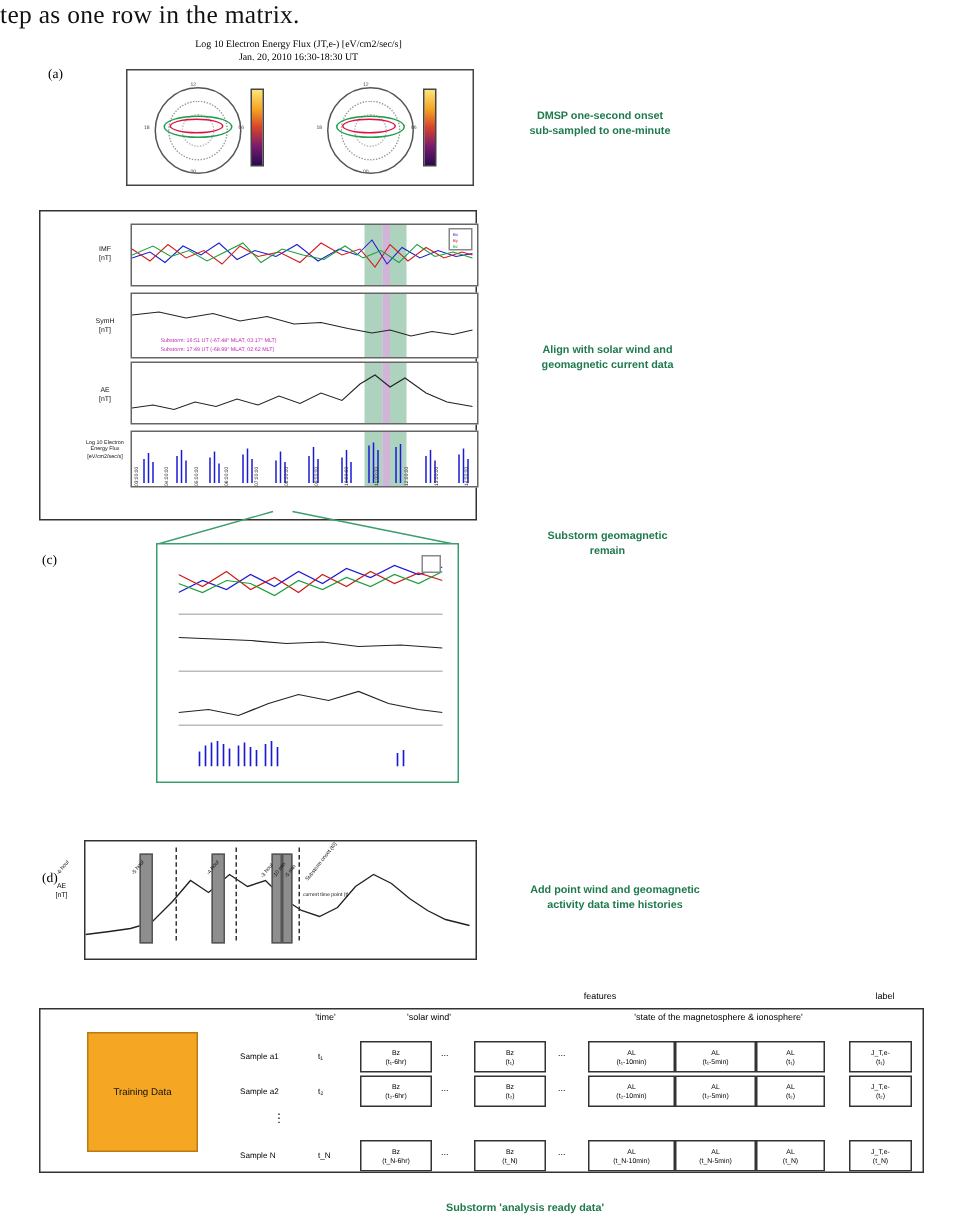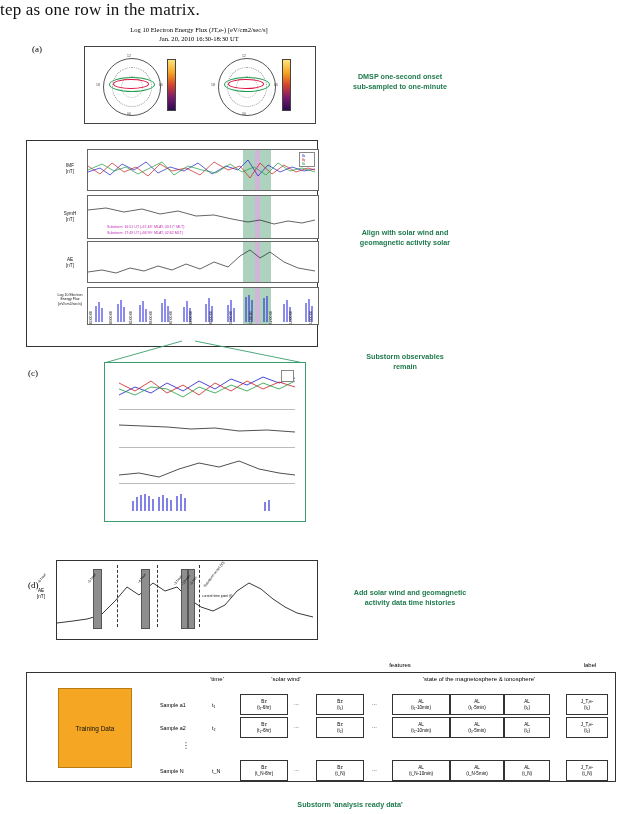--- a/index.html
+++ b/index.html
@@ -220,21 +220,21 @@
       <div class="pb-xtick" style="left:122px;top:0;">09:00:00</div>
       <div class="pb-xtick" style="left:142px;top:0;">10:00:00</div>
       <div class="pb-xtick" style="left:162px;top:0;">11:00:00</div>
       <div class="pb-xtick" style="left:182px;top:0;">12:00:00</div>
       <div class="pb-xtick" style="left:202px;top:0;">13:00:00</div>
       <div class="pb-xtick" style="left:222px;top:0;">14:00:00</div>
     </div>
   </div>
 
   <div class="callout" style="left:330px;top:228px;width:150px;white-space:pre-line;">Align with solar wind and
-geomagnetic activity solar</div>
+geomagnetic current data</div>
 
   <div class="panel-letter" style="left:28px;top:368px;">(c)</div>
 
   <svg style="position:absolute;left:104px;top:339px;width:212px;height:26px;">
     <line x1="78" y1="2" x2="0" y2="24" stroke="#3a9e6d" stroke-width="0.9"></line>
     <line x1="91" y1="2" x2="200" y2="24" stroke="#3a9e6d" stroke-width="0.9"></line>
   </svg>
 
   <div class="pc-box">
     <div class="pc-sub" style="top:6px;height:40px;">
@@ -271,21 +271,21 @@
           <line x1="58" y1="26" x2="58" y2="11"></line>
             <line x1="62" y1="26" x2="62" y2="9"></line>
           <line x1="66" y1="26" x2="66" y2="13"></line>
           <line x1="146" y1="26" x2="146" y2="17"></line>
             <line x1="150" y1="26" x2="150" y2="15"></line>
         </g>
       </svg>
     </div>
   </div>
 
-  <div class="callout" style="left:330px;top:352px;width:150px;white-space:pre-line;">Substorm observables
+  <div class="callout" style="left:330px;top:352px;width:150px;white-space:pre-line;">Substorm geomagnetic
 remain</div>
 
   <div class="panel-letter" style="left:28px;top:580px;">(d)</div>
   <div class="pd-ylab" style="white-space:pre-line;">AE
 [nT]</div>
 
   <div class="pd-box">
     <svg width="258" height="70" style="position:absolute;left:0;top:0;">
       <polyline points="0,62 16,60 30,58 44,54 58,40 70,26 82,34 96,22 108,30 120,26 132,38 144,46 156,50 168,44 180,30 192,22 204,28 216,38 228,46 240,52 256,56" fill="none" stroke="#222" stroke-width="0.9"></polyline>
     </svg>
@@ -300,21 +300,21 @@
 
   <div class="tilt" style="left:40px;top:580px;">-6 hour</div>
   <div class="tilt" style="left:90px;top:580px;">-5 hour</div>
   <div class="tilt" style="left:140px;top:580px;">-4 hour</div>
   <div class="tilt" style="left:176px;top:582px;">-3 hour</div>
   <div class="tilt" style="left:184px;top:582px;">-10 min</div>
   <div class="tilt" style="left:192px;top:582px;">-5 min</div>
   <div class="tilt" style="left:206px;top:584px;">Substorm onset (t0)</div>
   <div style="position:absolute;left:202px;top:594px;font-size:3.4px;color:#111;">current time point (t)</div>
 
-  <div class="callout" style="left:330px;top:588px;width:160px;white-space:pre-line;">Add solar wind and geomagnetic
+  <div class="callout" style="left:330px;top:588px;width:160px;white-space:pre-line;">Add point wind and geomagnetic
 activity data time histories</div>
 
   <div class="panel-letter" style="left:30px;top:700px;">(e)</div>
 
   <div class="pe-box"></div>
   <div class="train-box">Training Data</div>
 
   <div class="hdr" style="left:360px;top:662px;width:80px;">features</div>
   <div class="hdr" style="left:570px;top:662px;width:40px;">label</div>
   <div class="hdr" style="left:200px;top:676px;width:34px;">'time'</div>

